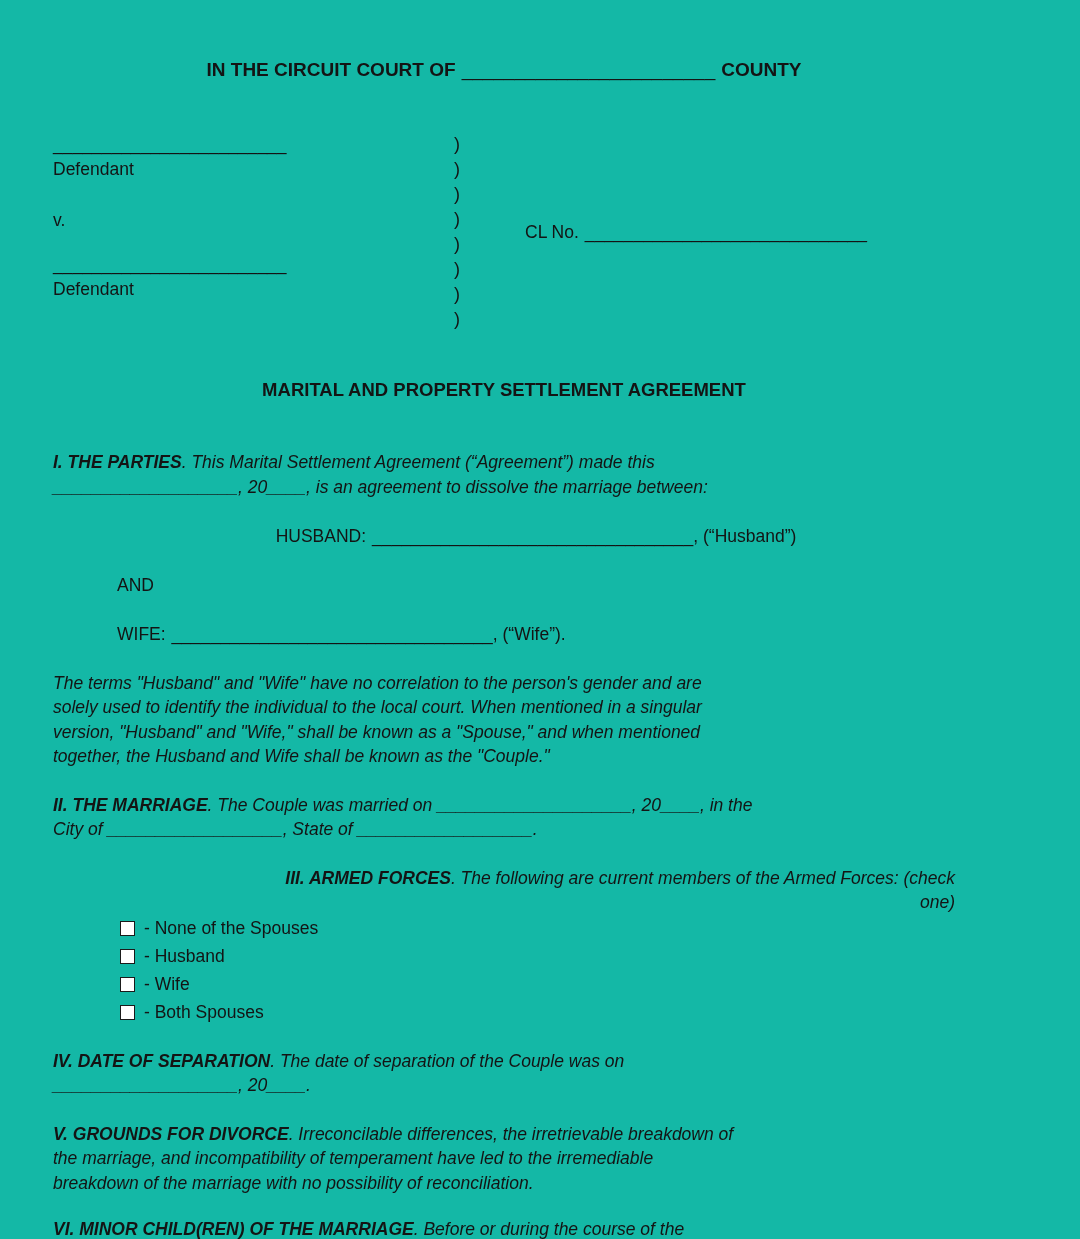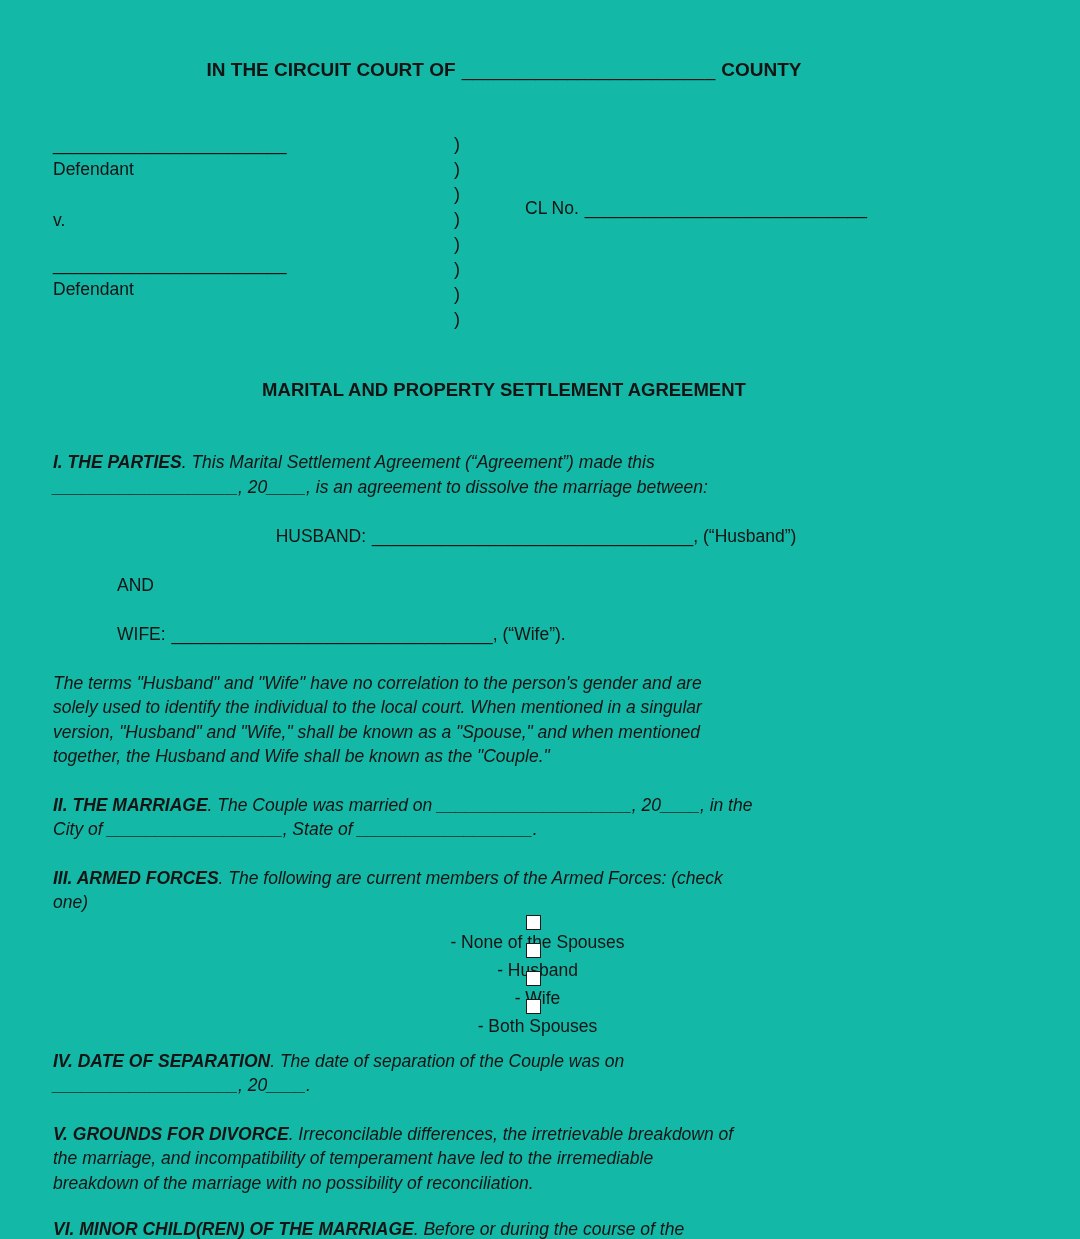--- a/index.html
+++ b/index.html
@@ -24,39 +24,39 @@
     line-height: 24px;
     white-space: nowrap;
   }
   .court-line .blank { font-weight: 400; }
   .ml { margin-left: 6px; }
   .caption { position: relative; height: 200px; margin-top: 50px; }
   .caption-left { position: absolute; left: 0; top: 0; line-height: 25px; }
   .versus { margin-top: 26px; }
   .defendant-blank { margin-top: 19px; }
   .paren-col { position: absolute; left: 401px; top: 0; font-size: 18px; line-height: 25px; }
-  .case-no { position: absolute; left: 472px; top: 64px; white-space: nowrap; }
+  .case-no { position: absolute; left: 472px; top: 88px; white-space: nowrap; }
   .doc-title {
     margin-top: 46px;
     text-align: center;
     font-weight: 700;
     font-size: 18.5px;
     line-height: 24px;
   }
   p.sec { white-space: pre-line; font-style: italic; }
   .sec-parties { margin-top: 48px; }
   .indent { padding-left: 64px; white-space: nowrap; }
   .husband-line { margin-top: 25px; text-align: center; }
   .and-line { margin-top: 24px; }
   .wife-line { margin-top: 25px; }
   .terms-par { margin-top: 24px; }
   .sec-marriage { margin-top: 24px; }
-  .sec-armed { margin-top: 24px; }
+  .sec-armed { margin-top: 24px; text-align: right; }
   .cb-list { padding-left: 67px; }
-  .cb-row { display: flex; align-items: center; height: 28px; flex-direction: column; }
+  .cb-row { display: flex; align-items: center; height: 28px; }
   .checkbox {
     display: inline-block;
     width: 15px;
     height: 15px;
     border: 1.6px solid #1a1a1a;
     background: #ffffff;
     margin-right: 9px;
     flex: 0 0 auto;
   }
   .sec-separation { margin-top: 22px; }

